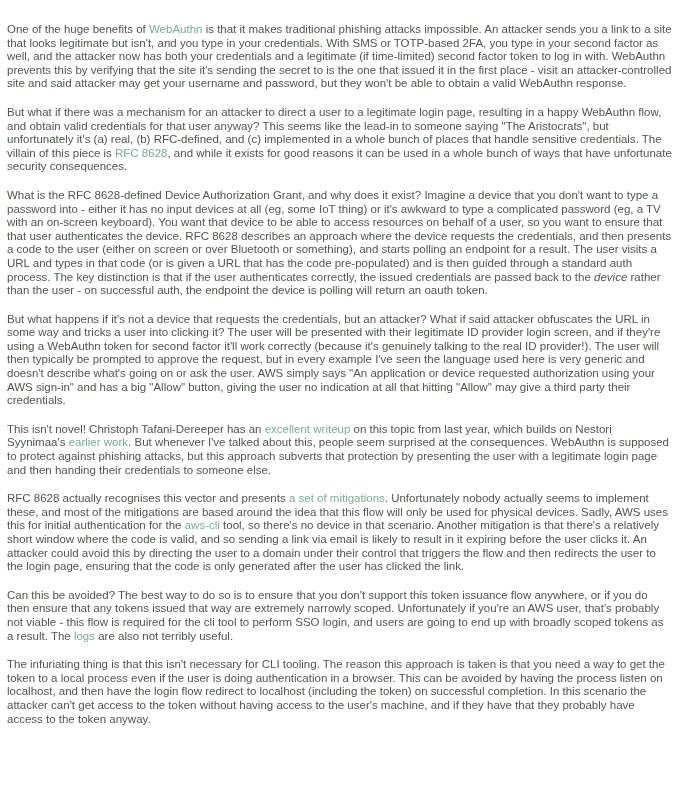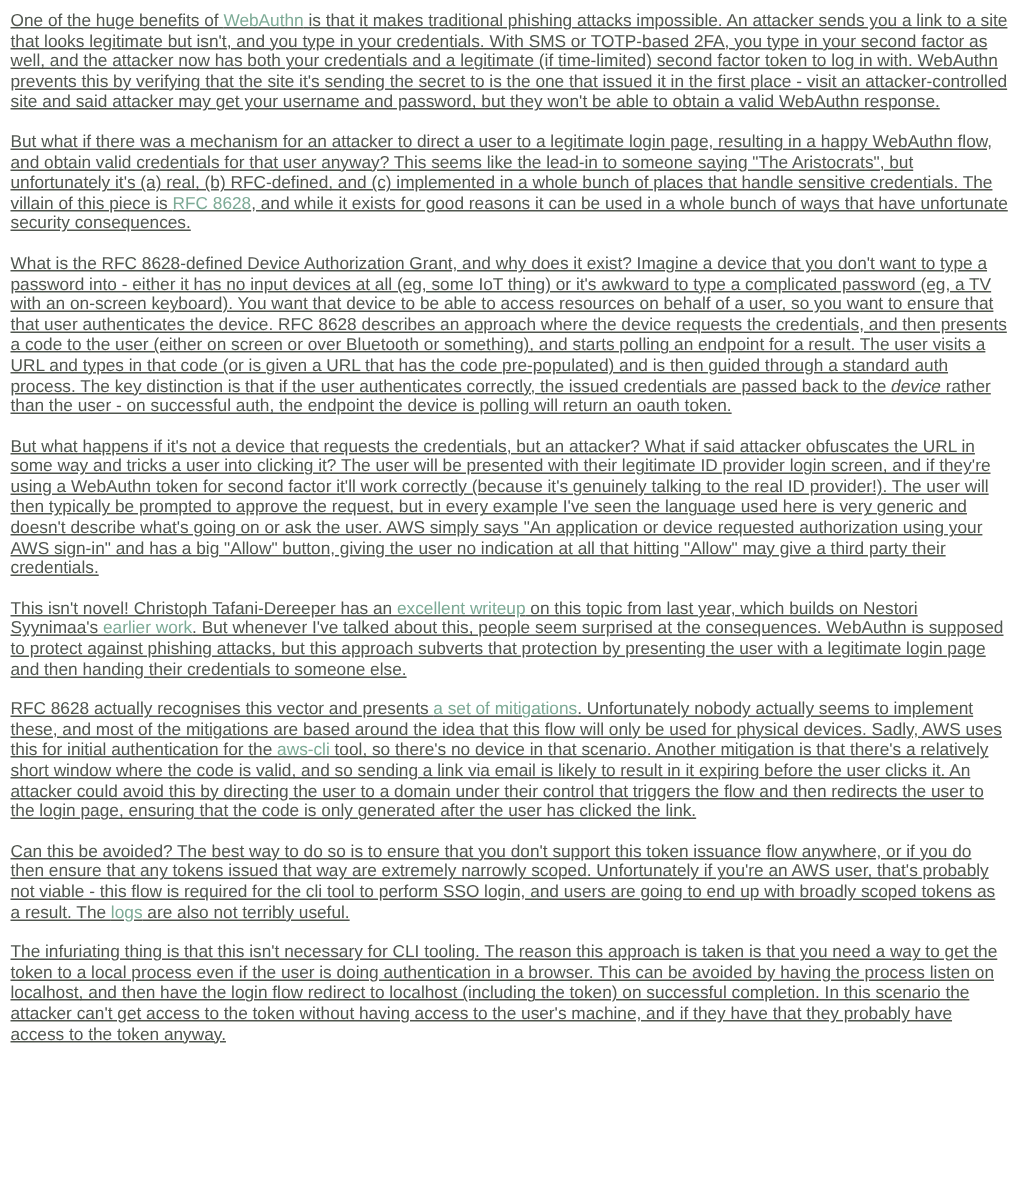--- a/index.html
+++ b/index.html
@@ -13,22 +13,21 @@
   }
   .article {
     font-family: "Liberation Sans", "DejaVu Sans", sans-serif;
     font-size: 11.5px;
     line-height: 13.6px;
     color: #50564f;
     padding: 8px 7px 6px 7px;
     width: 679px;
   }
   .article p {
-    margin: 0 0 13px 0;
-    text-decoration: underline;
+    margin: 15px 0 13px 0;
   }
   .article a.link {
     color: #7dab96;
     text-decoration: none;
     cursor: pointer;
   }
   .article em {
     font-style: italic;
     text-align: center;
   }

